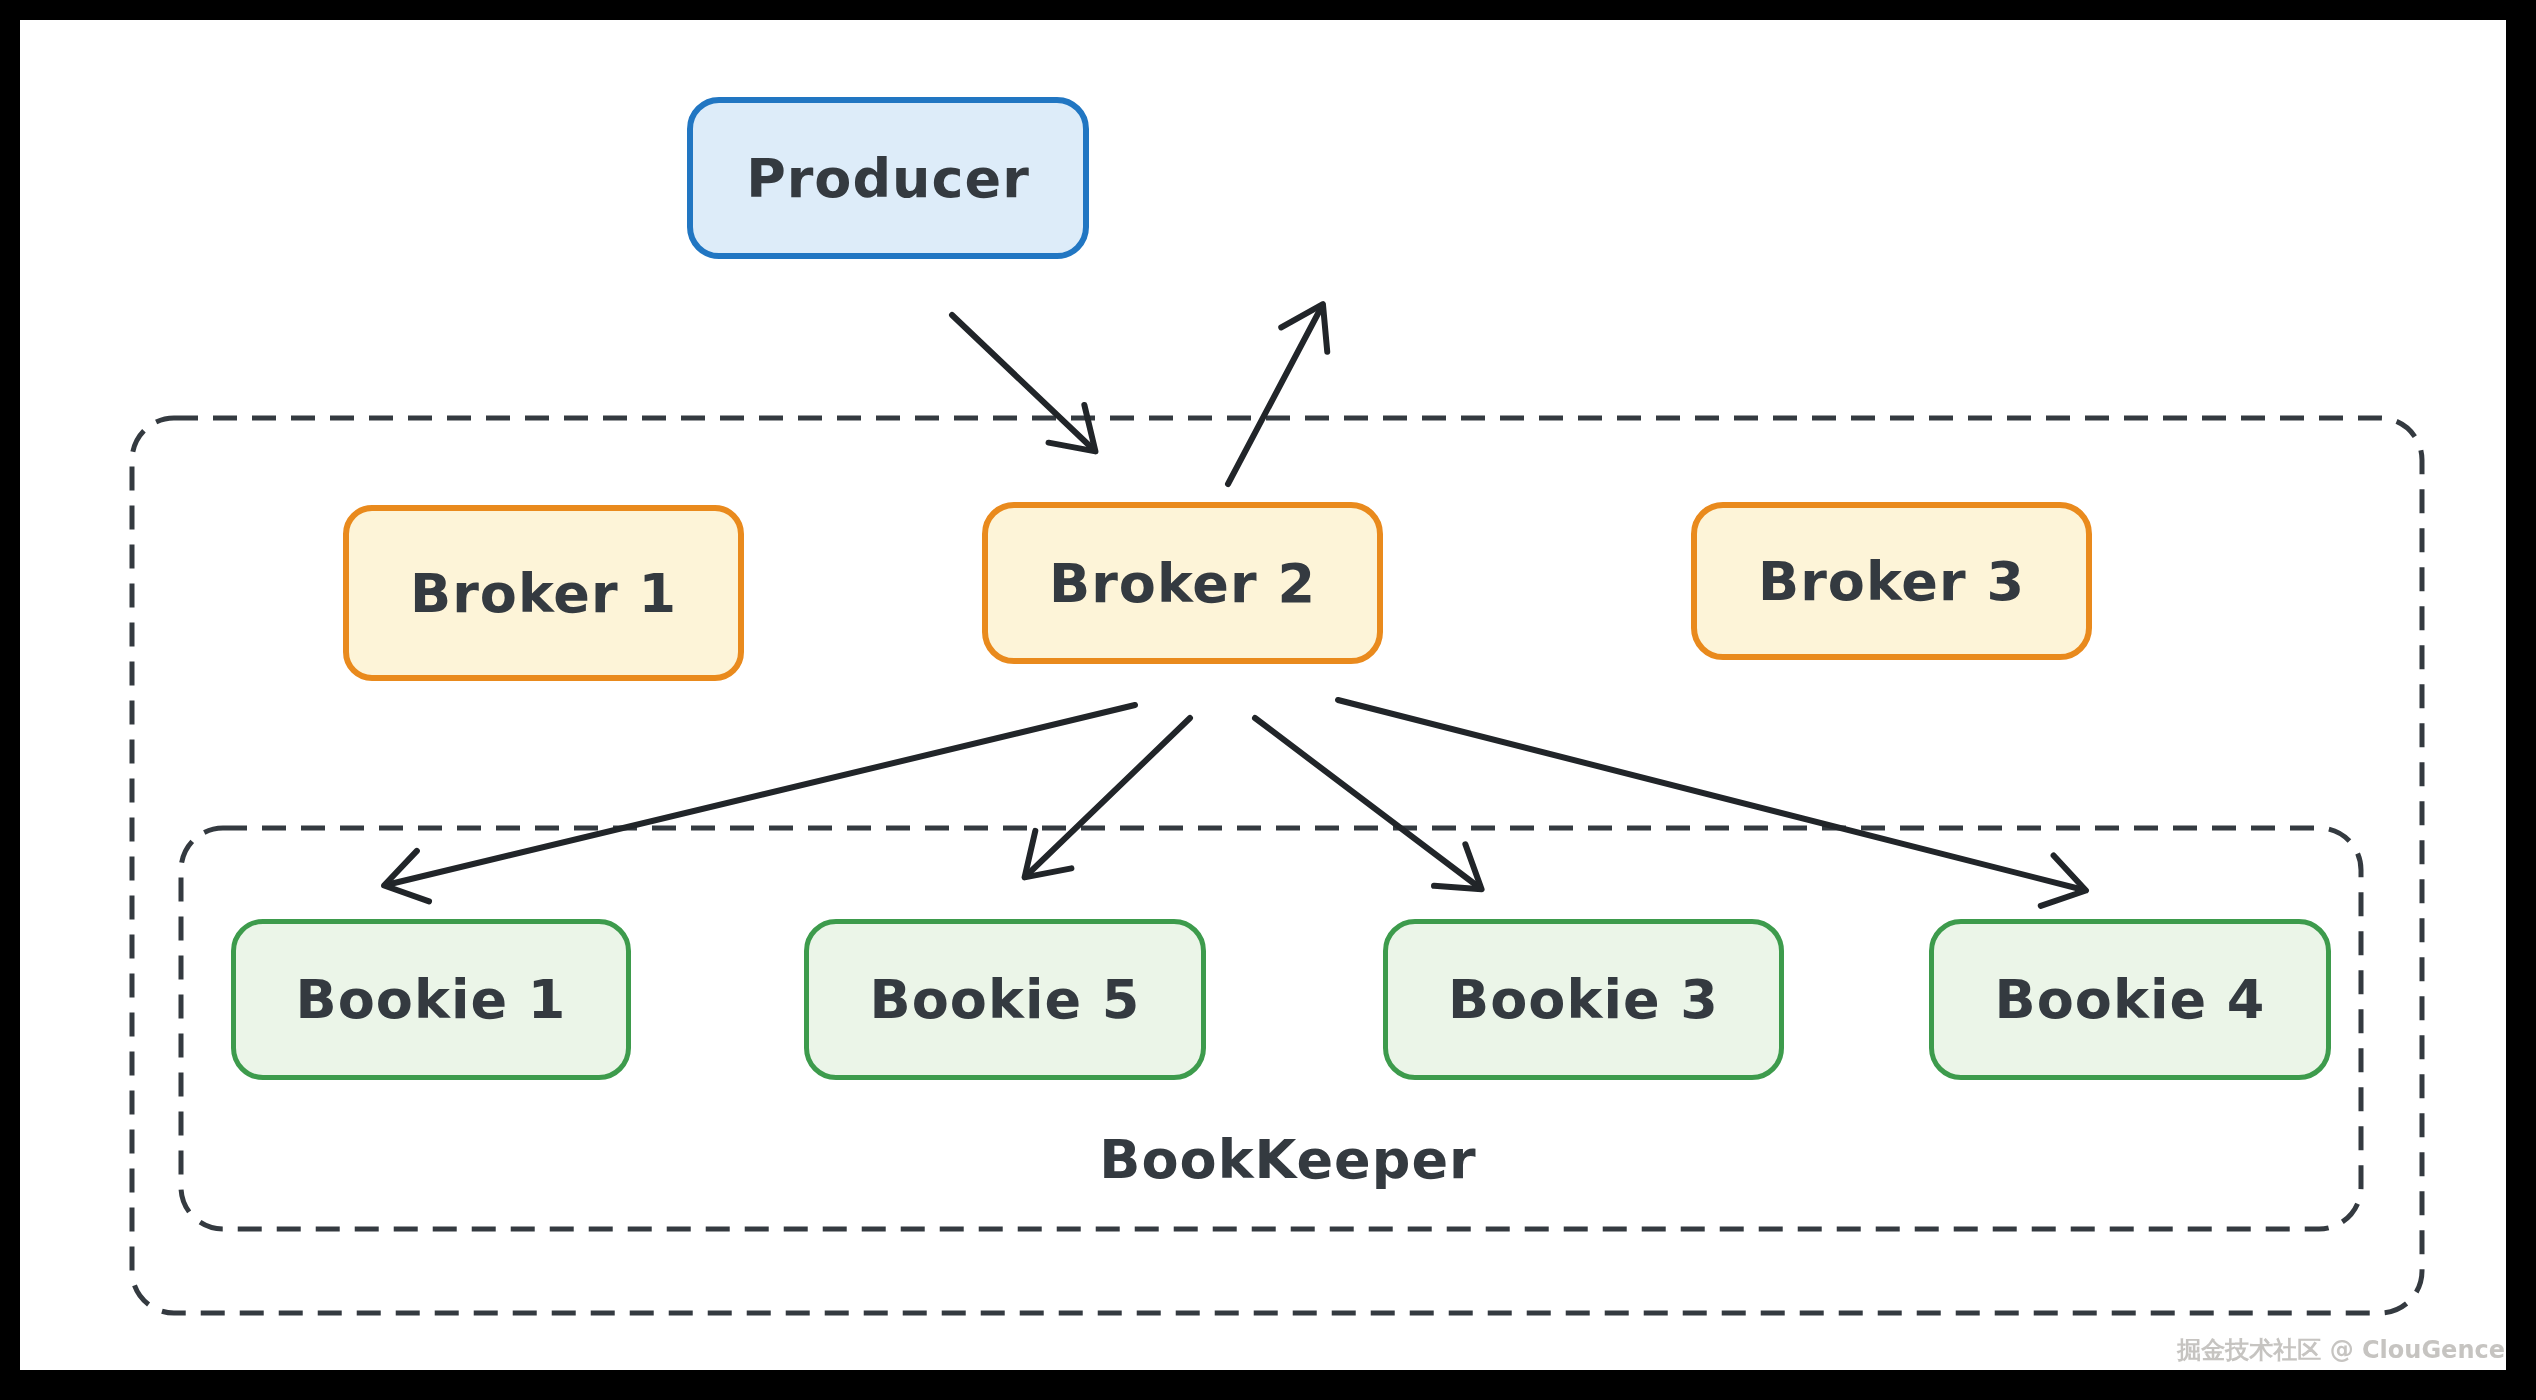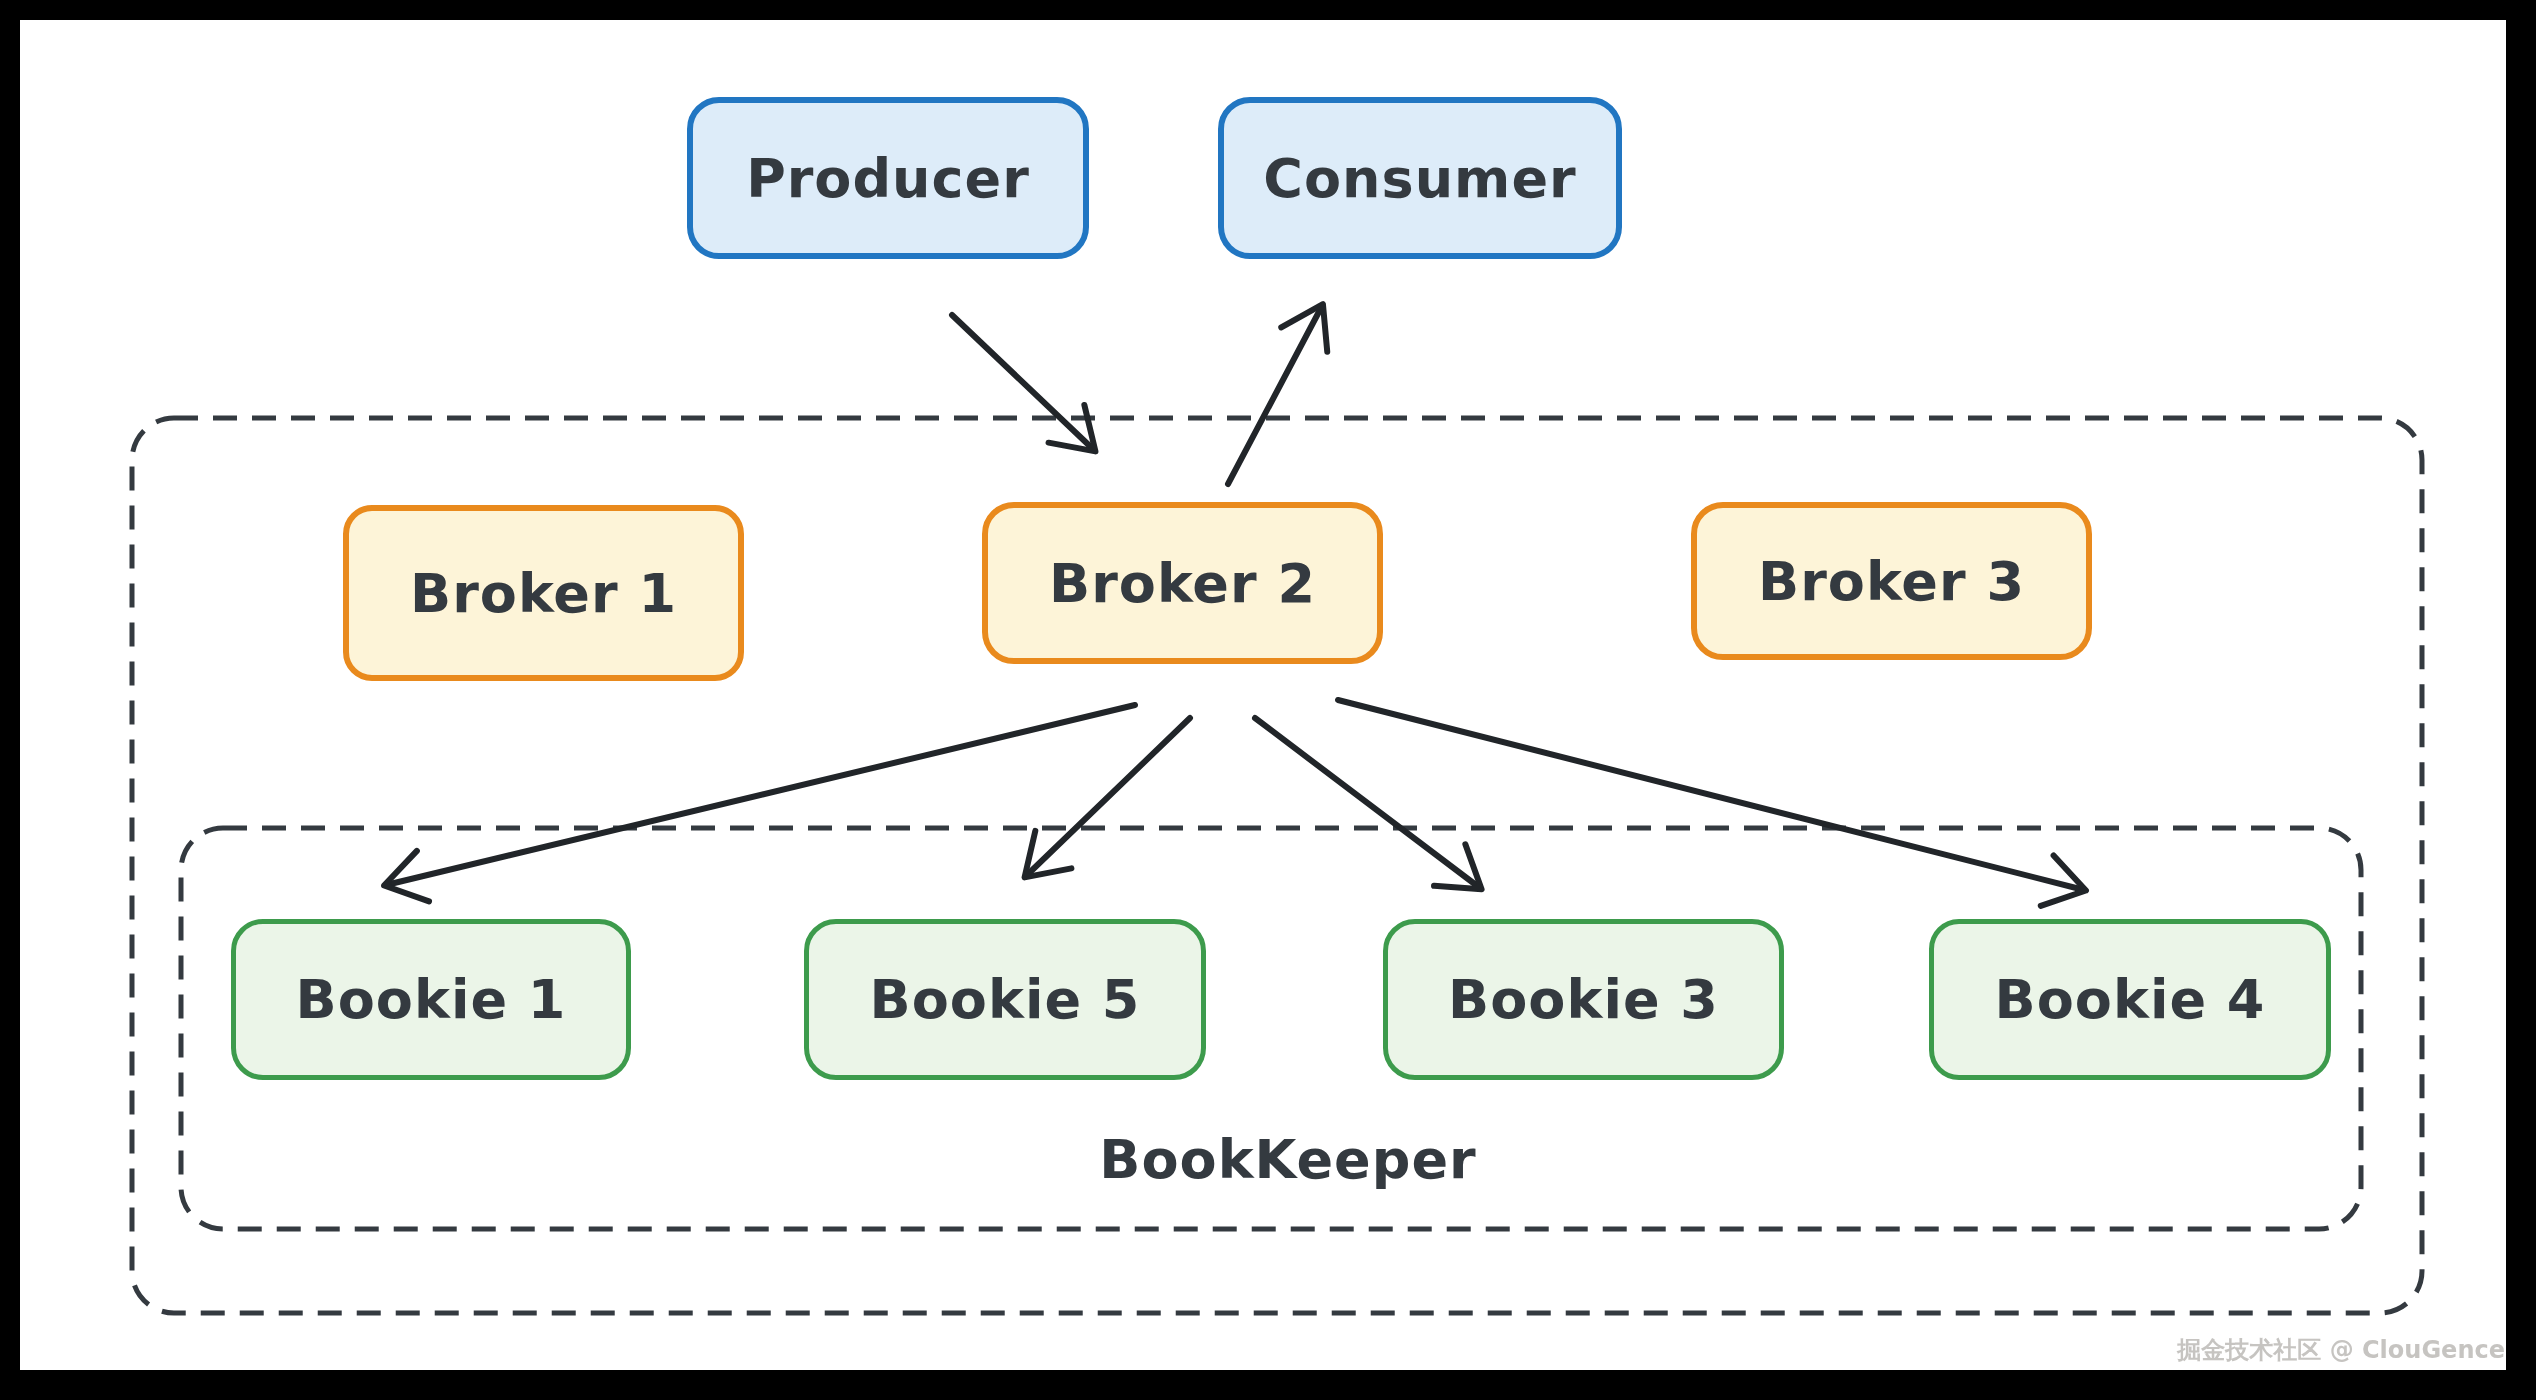--- a/index.html
+++ b/index.html
@@ -50,43 +50,40 @@
     <line class="edge" x1="1228" y1="484" x2="1322" y2="306" marker-end="url(#arrow-head)"></line>
     <line class="edge" x1="1135" y1="705" x2="386" y2="885" marker-end="url(#arrow-head)"></line>
     <line class="edge" x1="1190" y1="718" x2="1026" y2="876" marker-end="url(#arrow-head)"></line>
     <line class="edge" x1="1255" y1="718" x2="1480" y2="888" marker-end="url(#arrow-head)"></line>
     <line class="edge" x1="1338" y1="700" x2="2084" y2="890" marker-end="url(#arrow-head)"></line>
   </svg>
 
   <div class="node node-blue" style="left:687px;top:97px;width:402px;height:162px;">
     <span>Producer</span>
   </div>
-  <div class="node node-blue" style="left:1218px;top:97px;width:404px;height:162px;">
-    <span>Consumer</span>
-  </div>
 
   <div class="node node-orange" style="left:343px;top:505px;width:401px;height:176px;border-radius:29px;">
     <span>Broker 1</span>
   </div>
   <div class="node node-orange" style="left:982px;top:502px;width:401px;height:162px;">
     <span>Broker 2</span>
   </div>
   <div class="node node-orange" style="left:1691px;top:502px;width:401px;height:158px;">
     <span>Broker 3</span>
   </div>
 
   <div class="node node-green" style="left:207px;top:919px;width:400px;height:161px;margin-left:24px;">
     <span>Bookie 1</span>
   </div>
   <div class="node node-green" style="left:804px;top:919px;width:402px;height:161px;">
     <span>Bookie 5</span>
   </div>
   <div class="node node-green" style="left:1383px;top:919px;width:401px;height:161px;">
     <span>Bookie 3</span>
   </div>
-  <div class="node node-green" style="left:1929px;top:919px;width:402px;height:161px;border-radius:30px;">
+  <div class="node node-green" style="left:1929px;top:919px;width:402px;height:161px;">
     <span>Bookie 4</span>
   </div>
 
   <div class="group-label">BookKeeper</div>
 
   <div class="watermark">掘金技术社区 @ ClouGence</div>
 </div>
 
 </body></html>

